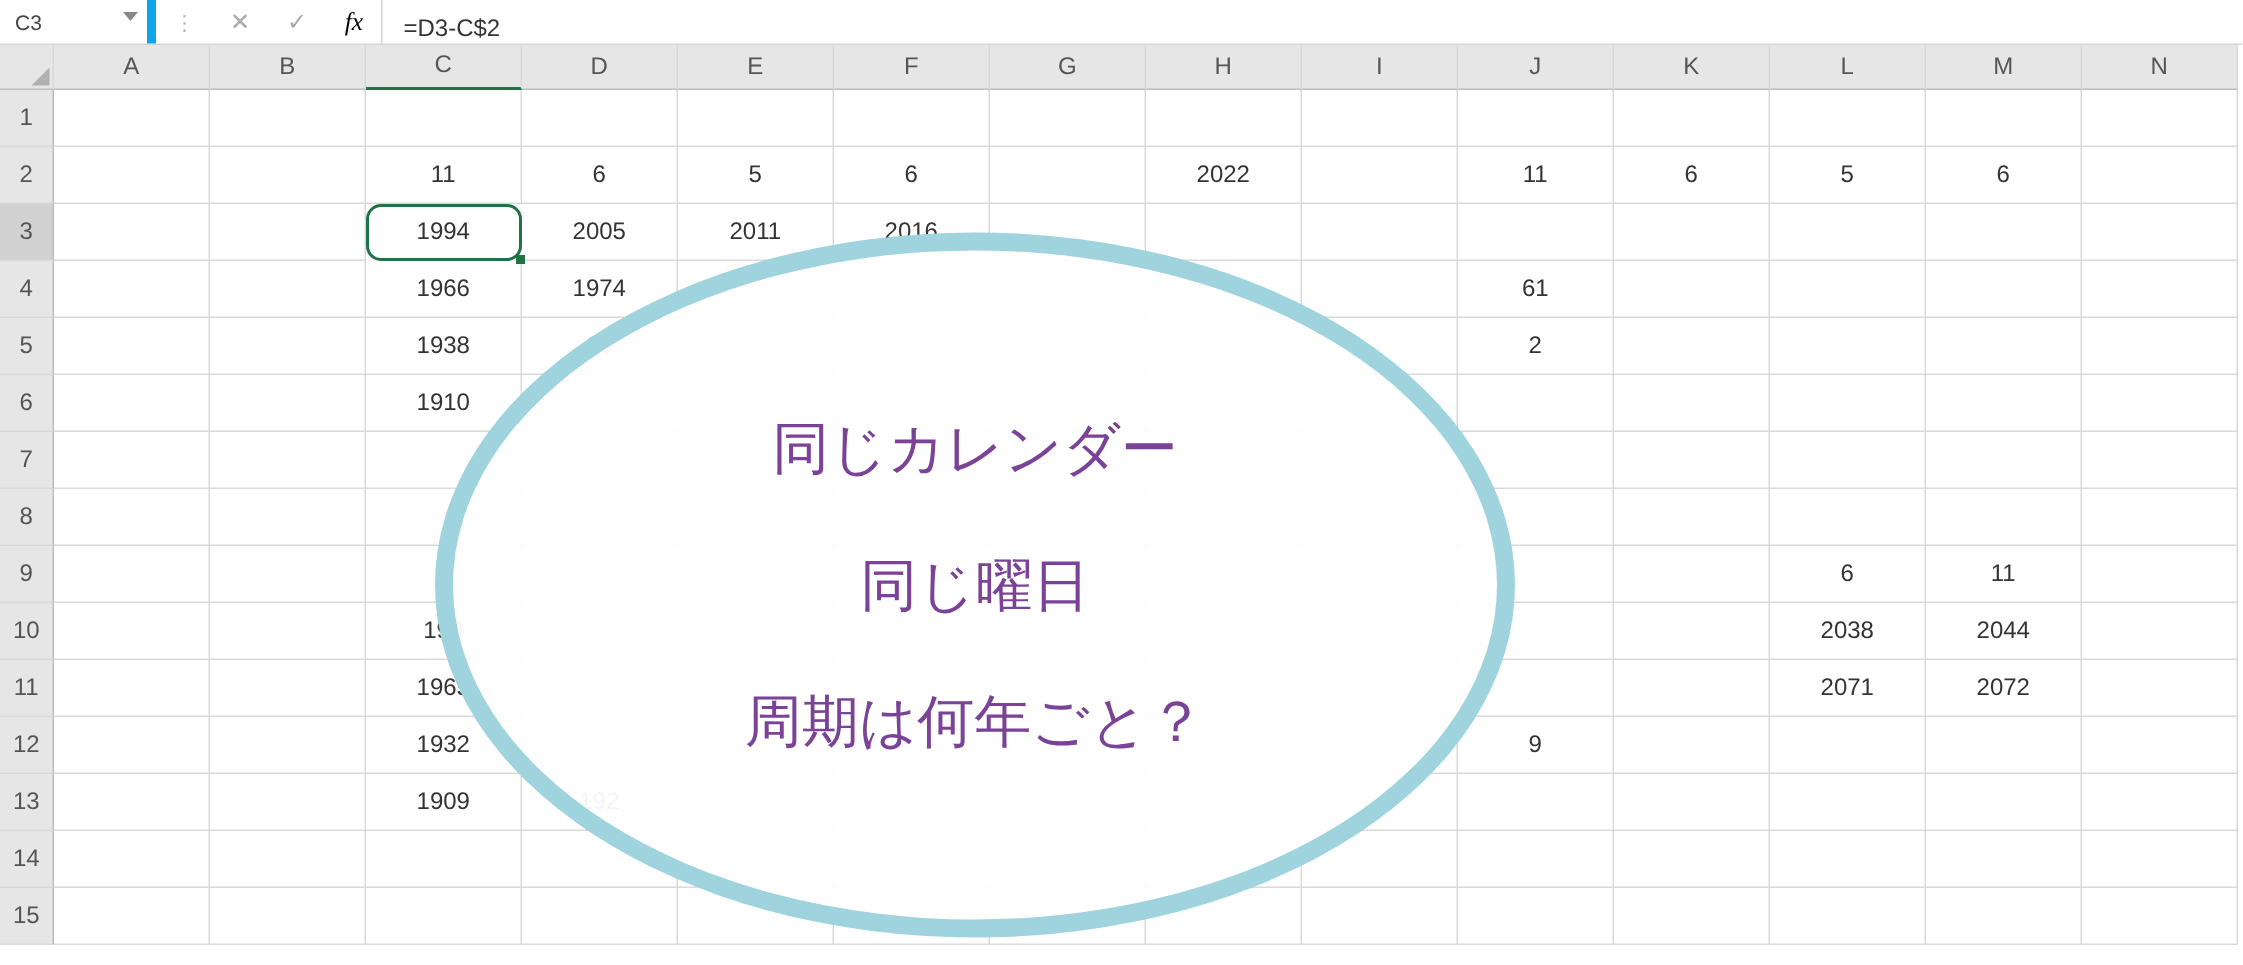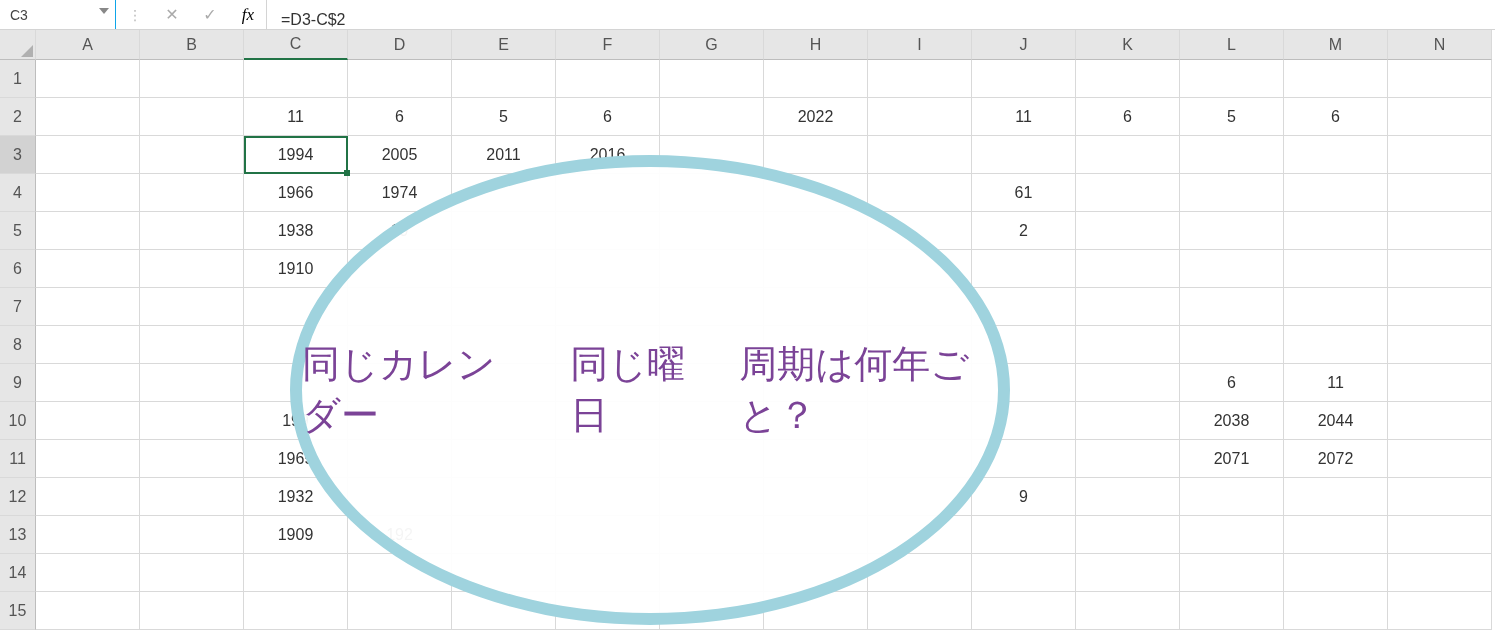--- a/index.html
+++ b/index.html
@@ -14,23 +14,23 @@
   .formula-bar {
     height: 30px;
     display: flex;
     align-items: center;
     border-bottom: 1px solid #d4d4d4;
     background: #fff;
     font-size: 14px;
     color: #444;
   }
   .name-box {
-    width: 116px;
+    width: 104px;
     height: 100%;
-    border-right: 1px solid #0ea5e9;
+    border-right: 6px solid #0ea5e9;
     display: flex;
     align-items: center;
     padding-left: 10px;
     position: relative;
   }
   .name-box-dropdown {
     position: absolute;
     right: 6px;
     top: 8px;
     width: 0; height: 0;
@@ -113,39 +113,40 @@
   }
   .cell {
     justify-content: center;
     background: #fff;
     color: #333;
   }
   .cell.active {
     outline: 2px solid #217346;
     outline-offset: -2px;
     position: relative;
+    border-radius: 10px;
   }
   .cell.active::after {
     content: "";
     position: absolute;
     right: -3px; bottom: -3px;
     width: 6px; height: 6px;
     background: #217346;
   }
   .overlay-ellipse {
     position: absolute;
     left: 290px;
     top: 155px;
     width: 720px;
     height: 470px;
     border: 12px solid #9fd3de;
     border-radius: 50%;
     background: rgba(255,255,255,0.95);
     display: flex;
-    flex-direction: row;
+    flex-direction: column;
     justify-content: center;
     align-items: center;
     gap: 40px;
     z-index: 10;
   }
   .overlay-text {
     font-size: 38px;
     color: #7b4397;
     font-weight: 500;
     font-family: "Yu Gothic", "Meiryo", sans-serif;

